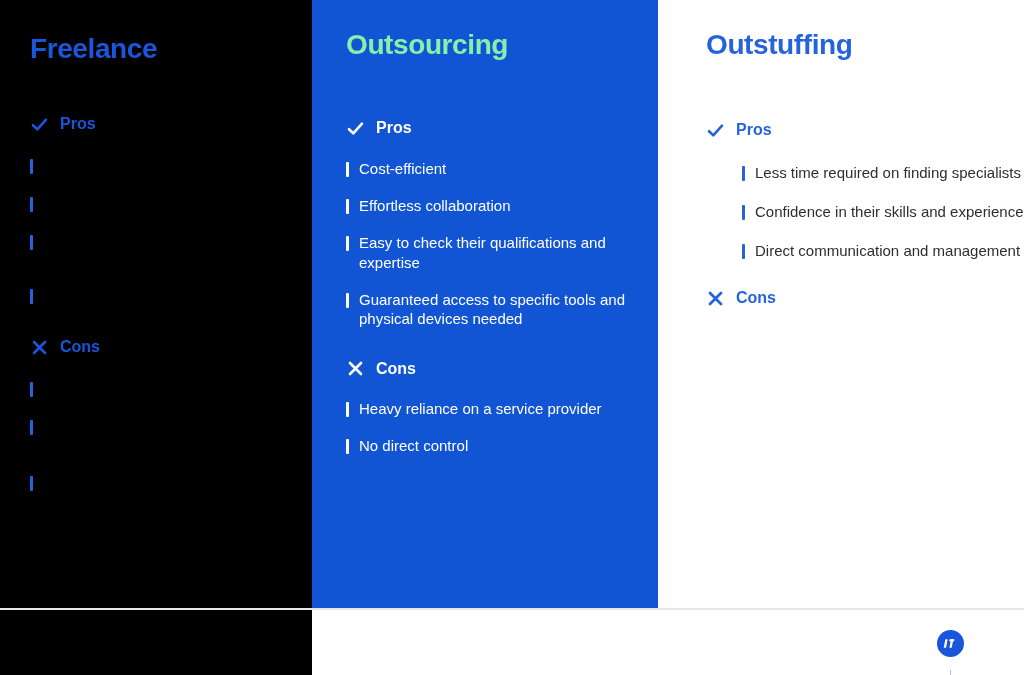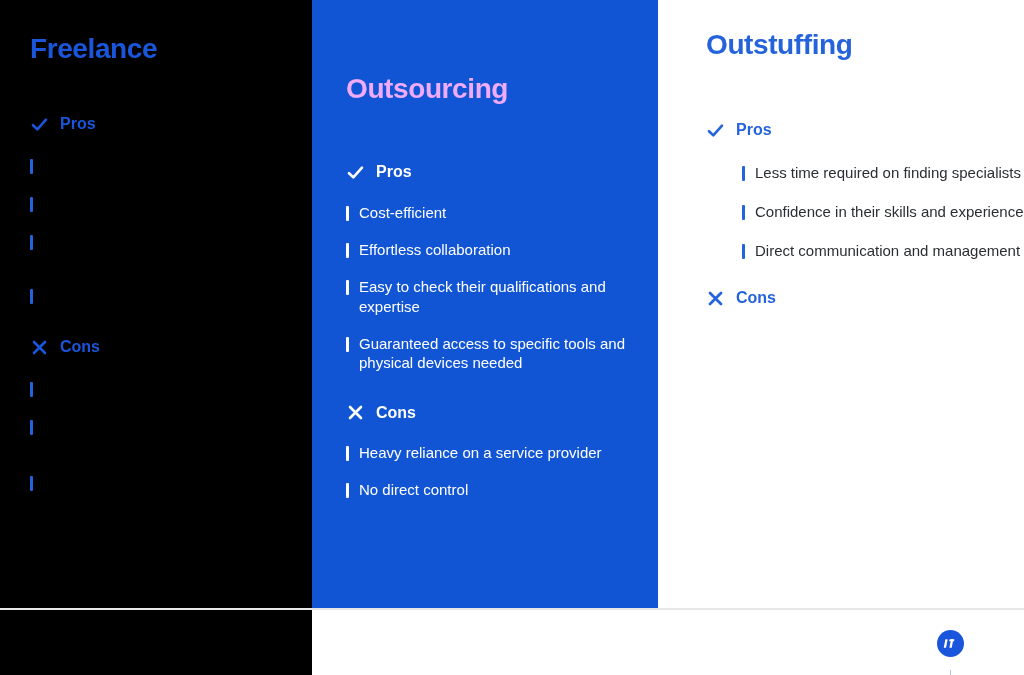--- a/index.html
+++ b/index.html
@@ -91,21 +91,21 @@
   }
 
   
   .panel-title {
     font-size: 28px;
     font-weight: 700;
     letter-spacing: -0.4px;
     line-height: 1.1;
   }
   .title-left  { color: #1a56db; }
-  .title-mid   { color: #f0abfc; margin-top: 44px; }
+  .title-mid   { color: #86efac; }
   .title-right { color: #2563dd; }
 
   .section-head {
     display: flex;
     align-items: center;
     gap: 11px;
     font-size: 16px;
     font-weight: 700;
   }
   .head-left  { color: #1a56db; }

